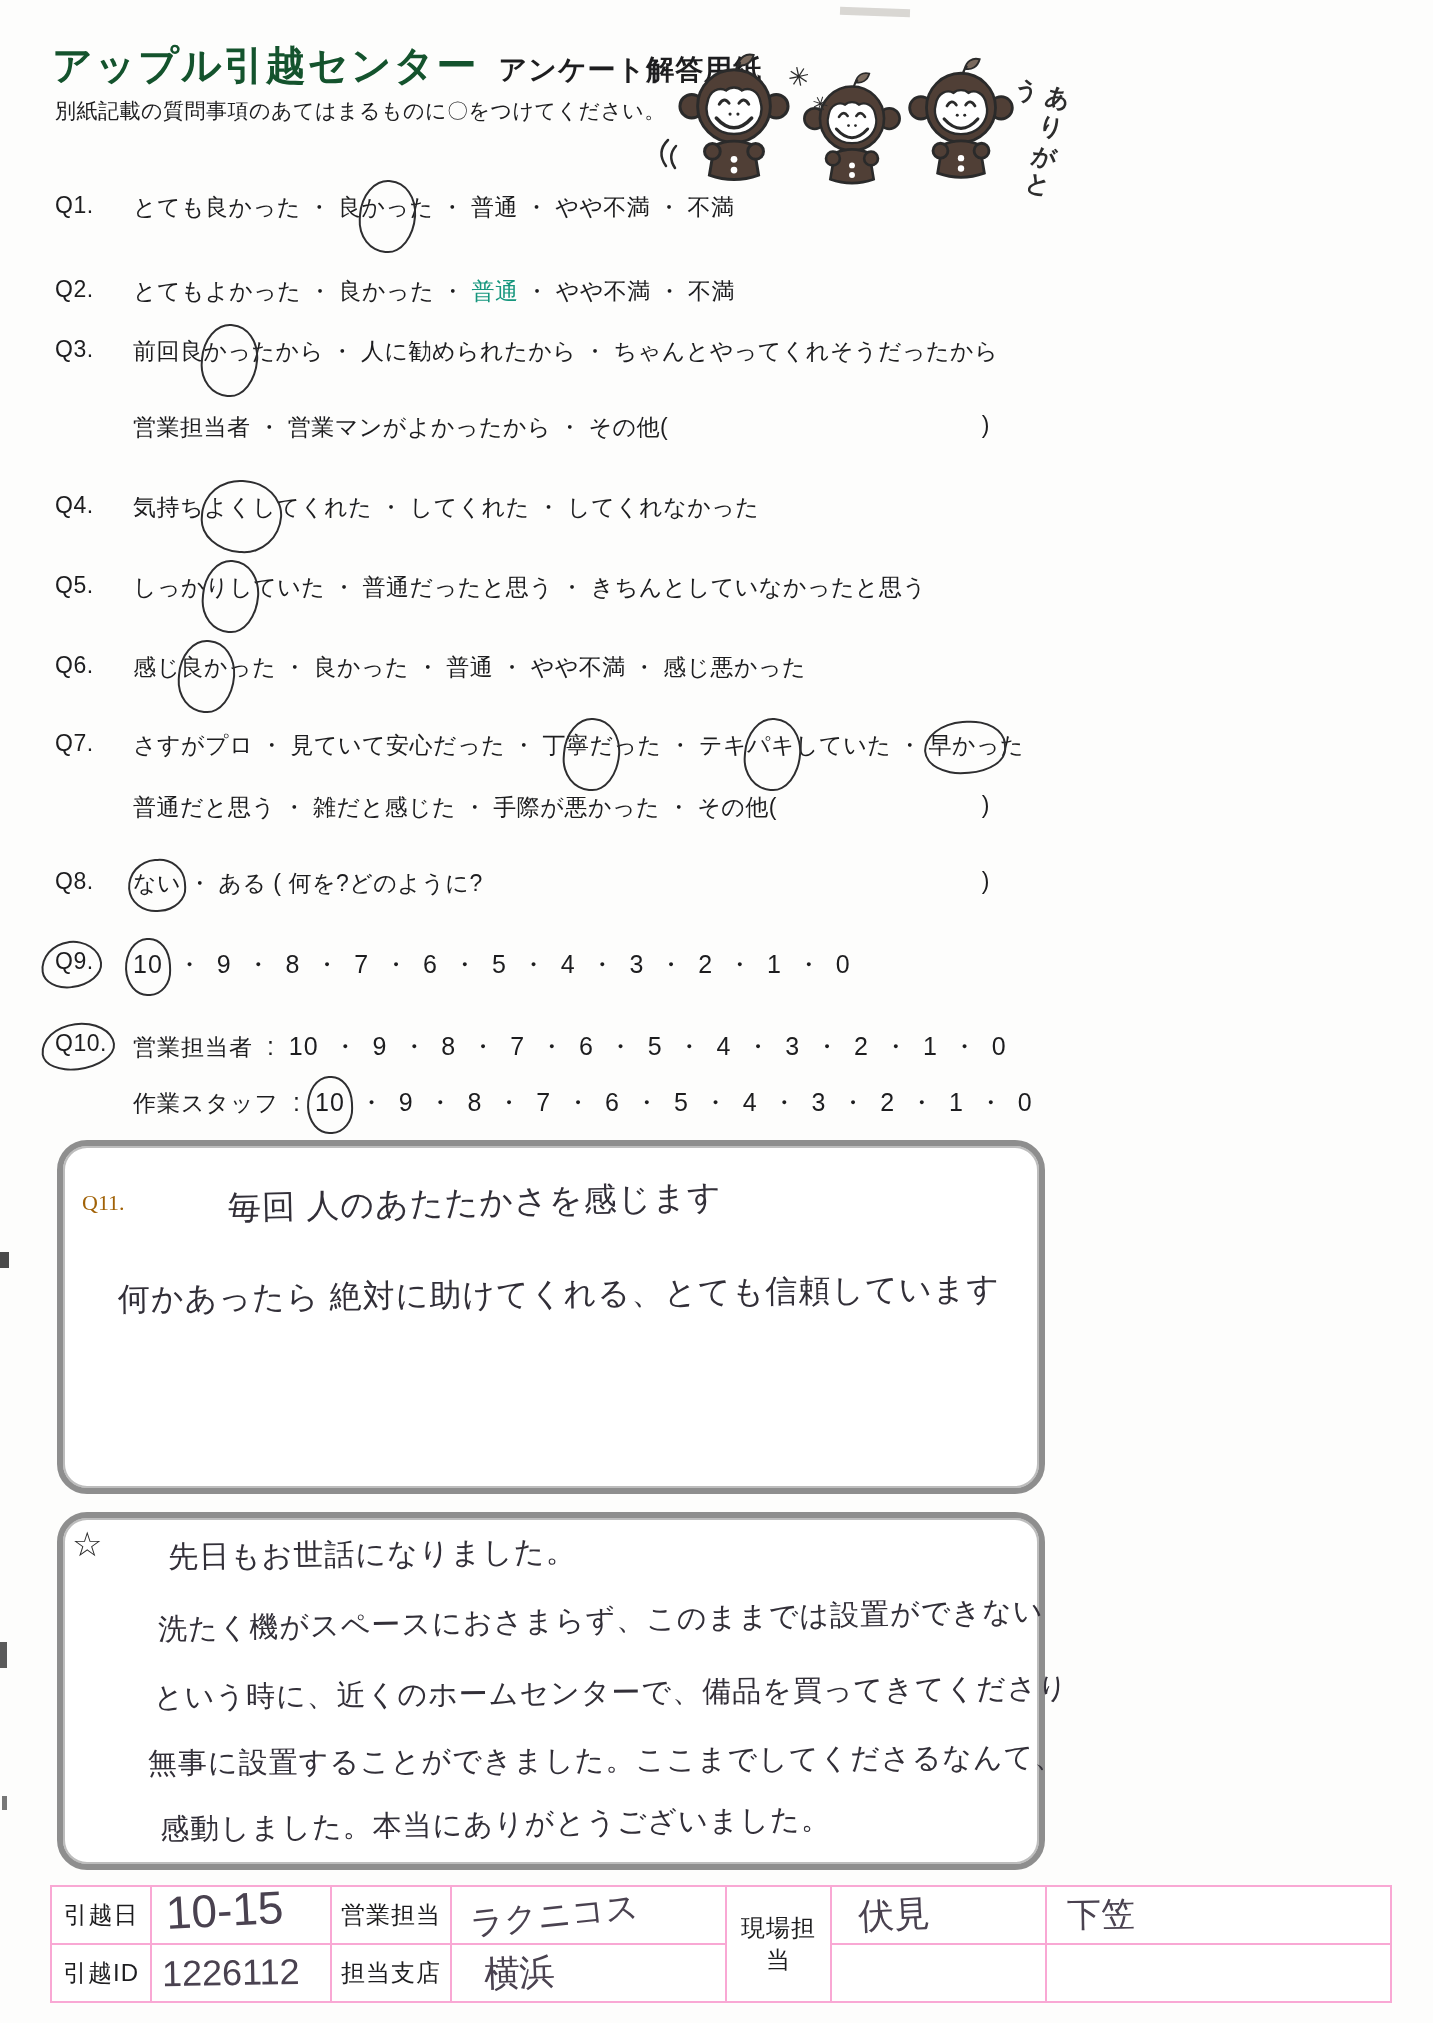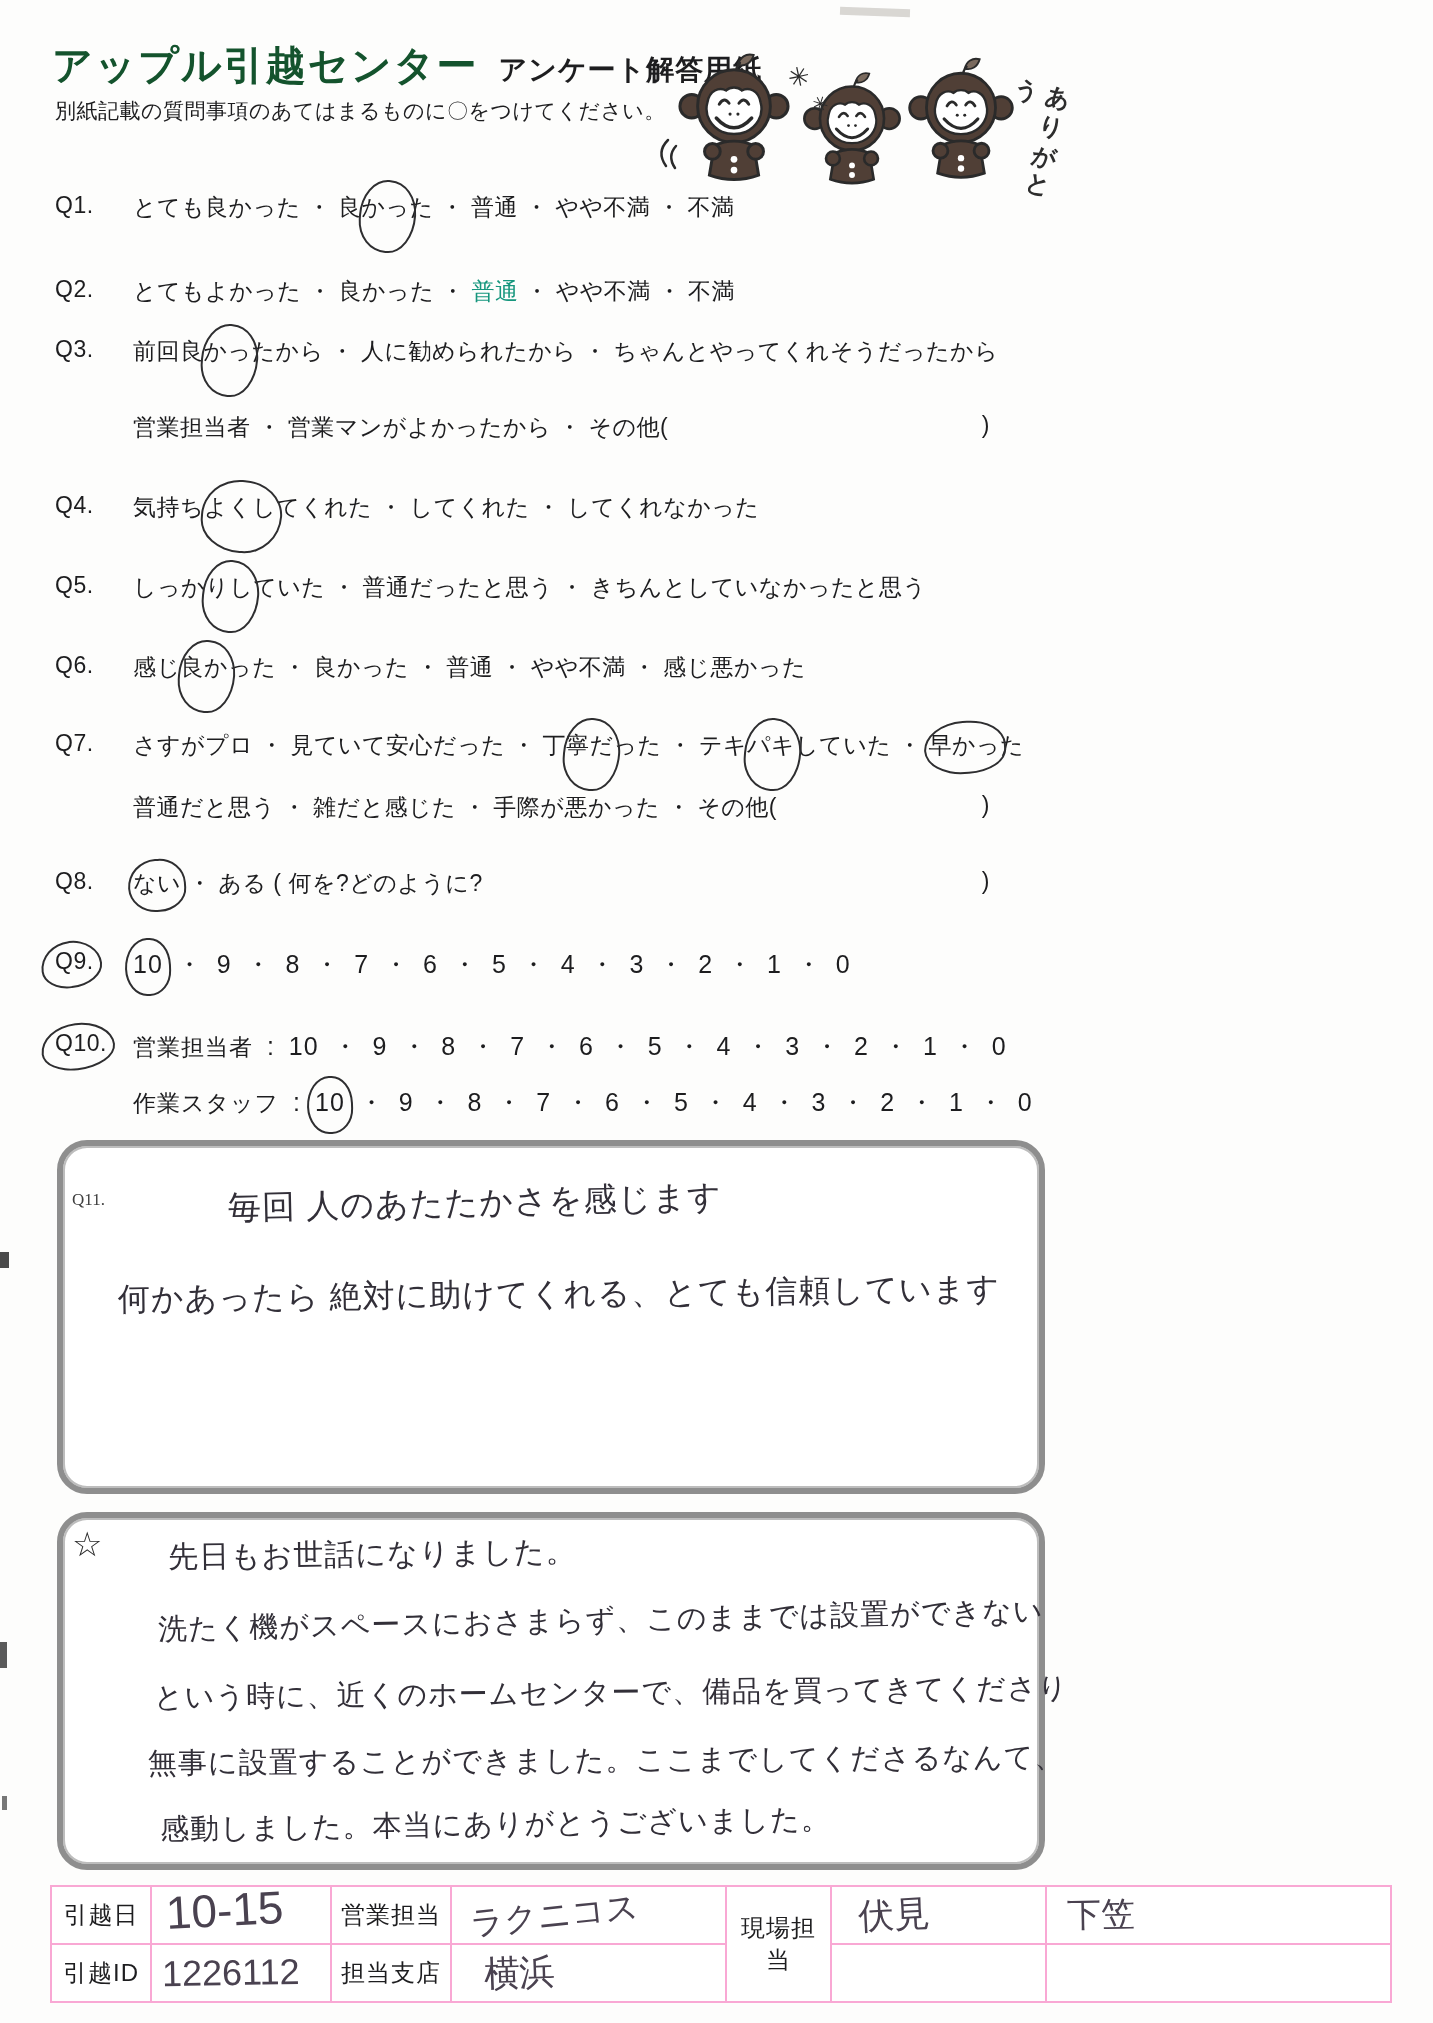--- a/index.html
+++ b/index.html
@@ -44,22 +44,22 @@
     transform:rotate(-7deg); pointer-events:none;
   }
   .q-label.circ-label { position:absolute; }
   
   .big-box {
     position:absolute; left:57px; width:976px; background:#fff;
     border:6px solid #8e8e8e; border-radius:30px;
     box-shadow: inset 0 0 0 2px #bdbdbd;
   }
   .q11-label {
-    position:absolute; left:72px; top:1190px;
-    font-family:"Liberation Serif","DejaVu Serif",serif; font-size:17px; color:#404040;
+    position:absolute; left:82px; top:1190px;
+    font-family:"Liberation Serif","DejaVu Serif",serif; font-size:22px; color:#a16207;
   }
   .star-marker { position:absolute; left:72px; top:1524px; font-size:34px; color:#2a2a2a; }
   
   .hw {
     position:absolute; white-space:pre; color:#322f38; font-weight:500;
     transform-origin:left center; letter-spacing:1px;
   }
   
   .footer-table {
     position:absolute; left:50px; top:1885px; border-collapse:collapse; table-layout:fixed;

